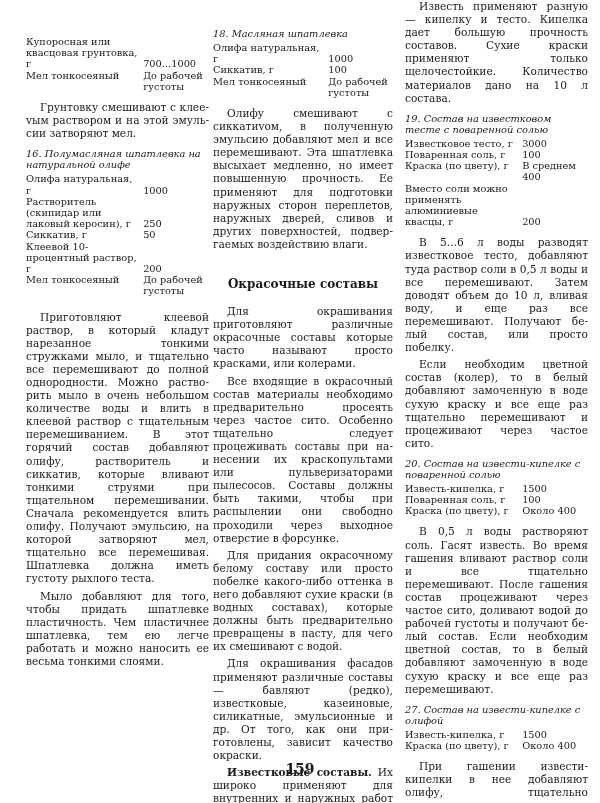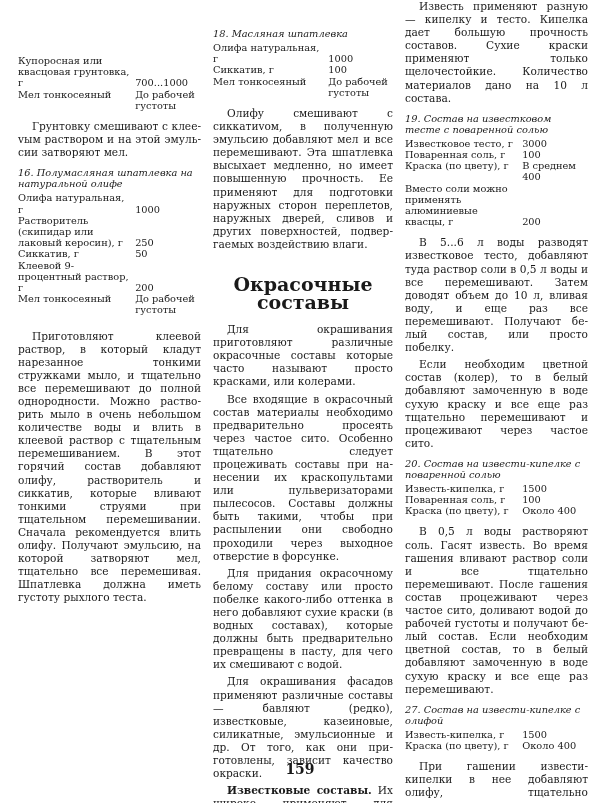--- a/index.html
+++ b/index.html
@@ -1,32 +1,32 @@
 <!DOCTYPE html>
 <html><head>
 <meta charset="utf-8">
 <style>
   html, body { margin:0; padding:0; }
   body {
     width:600px; height:803px; background:#ffffff; overflow:hidden; position:relative;
     font-family:"DejaVu Serif", "Liberation Serif", serif; color:#1a1a1a;
   }
   .col { position:absolute; top:0; font-size:10.6px; line-height:13.1px; }
-  #col1 { left:18px; width:183px;margin-top:19px; }
+  #col1 { left:26px; width:183px; }
   #col2 { left:213px; width:180px; }
   #col3 { left:405px; width:183px; }
   p { margin:0; text-align:justify; text-indent:14px; hyphens:manual; }
   p + p { margin-top:4px; }
   .lead { font-weight:bold; }
   .recipe { margin:8px 0 9px 0; font-size:9.8px; line-height:11.2px; }
   .recipe-title { font-style:italic; text-align:left; margin-bottom:3px; font-size:9.8px; line-height:11px; }
   .row { display:flex; justify-content:space-between; }
   .row .name { width:62%; }
   .row .qty { width:36%; align-self:flex-end; }
-  .section-heading { font-weight:bold; font-size:19px; line-height:18px; text-align:center; margin:24px 0 12px 0; }
+  .section-heading { font-weight:bold; font-size:12px; line-height:18px; text-align:center; margin:24px 0 12px 0; }
   .page-number { position:absolute; left:270px; top:761px; font-weight:bold; font-size:14px; width:60px; text-align:center; }
 </style>
 </head>
 <body>
 
 <div class="col" id="col1">
   <div class="recipe" style="margin-top:36px;">
     <div class="row">
       <span class="name">Купоросная или квасцовая грунтовка, г</span>
       <span class="qty">700...1000</span>
@@ -46,30 +46,31 @@
       </div>
     <div class="row">
         <span class="name">Растворитель (скипидар или лаковый керосин), г</span>
         <span class="qty">250</span>
       </div>
     <div class="row">
         <span class="name">Сиккатив, г</span>
         <span class="qty">50</span>
       </div>
     <div class="row">
-        <span class="name">Клеевой 9-процентный раствор, г</span>
+        <span class="name">Клеевой 10-процентный раствор, г</span>
         <span class="qty">200</span>
       </div>
     <div class="row">
         <span class="name" style="align-self:flex-start">Мел тонкосеяный</span>
         <span class="qty">До рабочей густоты</span>
       </div>
   </div>
 
   <p style="margin-top:14px;">Приготовляют клеевой раствор, в который кладут нарезанное тонкими стружками мыло, и тща­тельно все перемешивают до пол­ной однородности. Можно раство­рить мыло в очень небольшом количестве воды и влить в клеевой раствор с тщательным переме­шиванием. В этот горячий состав добавляют олифу, растворитель и сиккатив, которые вливают тонкими струями при тщательном перемешивании. Сначала реко­мендуется влить олифу. Получа­ют эмульсию, на которой затво­ряют мел, тщательно все пере­мешивая. Шпатлевка должна иметь густоту рыхлого теста.</p>
+  <p>Мыло добавляют для того, что­бы придать шпатлевке пластич­ность. Чем пластичнее шпатлев­ка, тем ею легче работать и можно наносить ее весьма тонкими сло­ями.</p>
 
 </div>
 
 <div class="col" id="col2">
   <div class="recipe" style="margin-top:28px;">
     <div class="recipe-title">18. Масляная шпатлевка</div>
     <div class="row">
         <span class="name">Олифа натуральная, г</span>
         <span class="qty">1000</span>
       </div>

